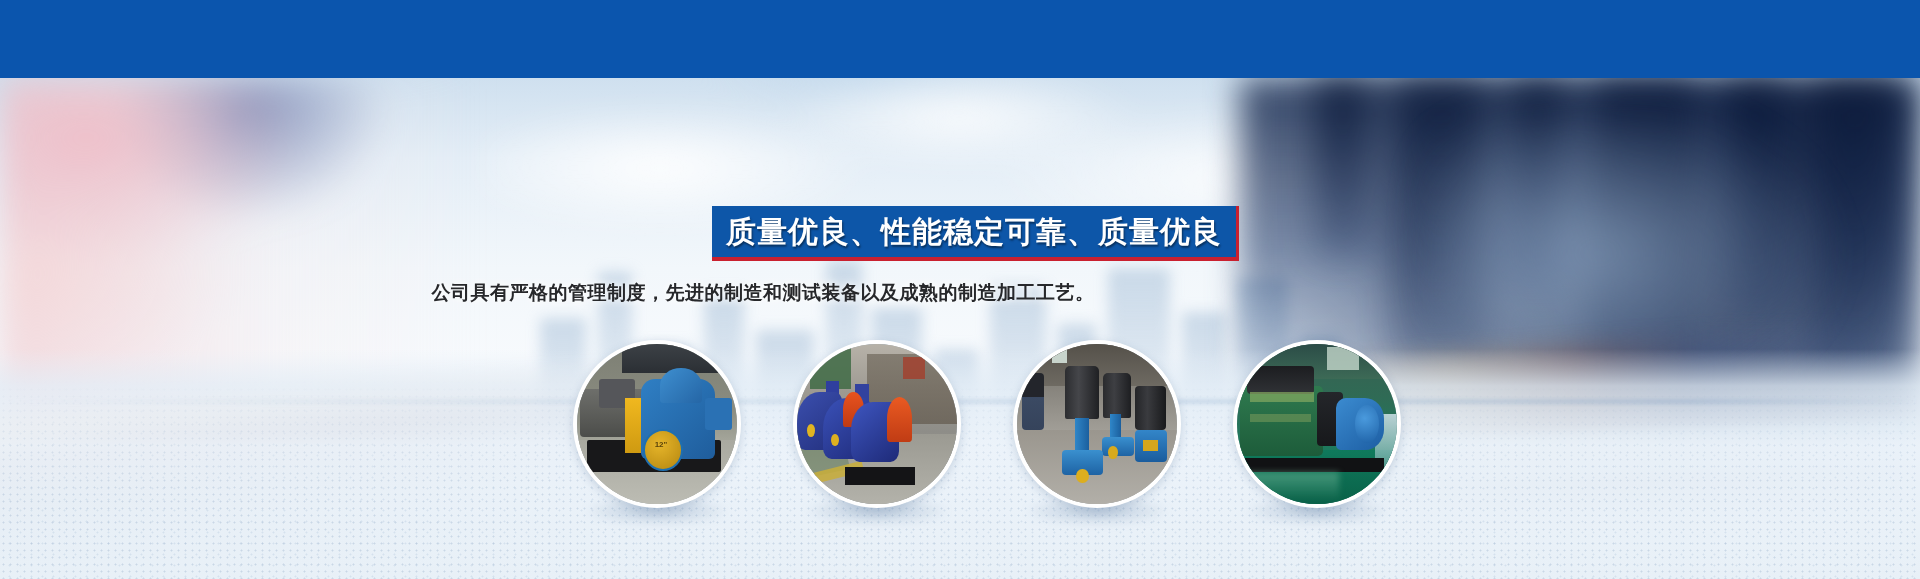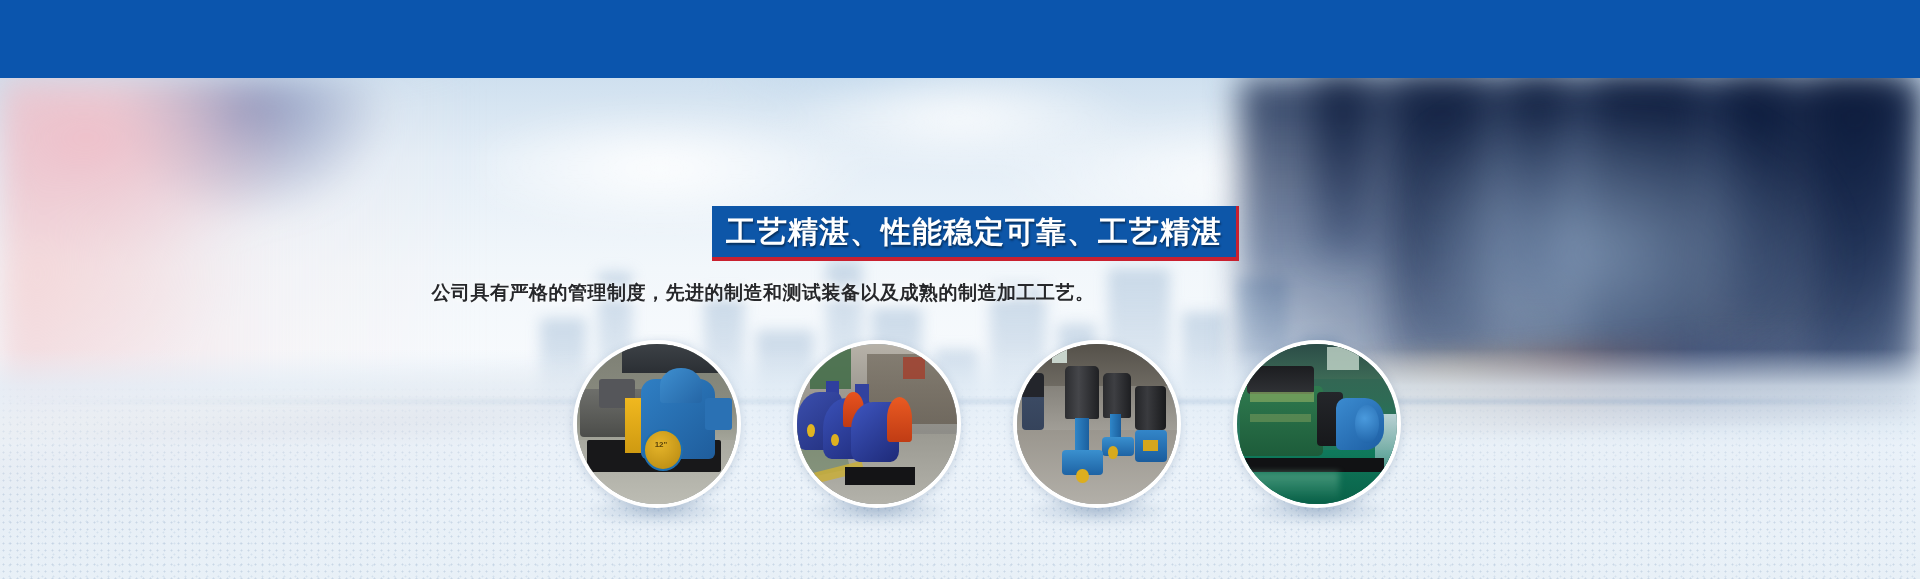--- a/index.html
+++ b/index.html
@@ -371,21 +371,21 @@
       <i style="top:60px; height:44px; background:linear-gradient(to right, rgba(62,52,60,.9), rgba(78,72,84,.5) 64%, rgba(255,255,255,0));"></i>
       <i style="top:104px; height:60px; background:linear-gradient(to right, rgba(78,80,92,.85), rgba(120,124,140,.4) 60%, rgba(255,255,255,0));"></i>
     </div>
 
     <div class="bg-ground"></div>
     <div class="bg-ground-line"></div>
     <div class="bg-ground-speckle"></div>
   </div>
 
   <div class="headline-box">
-    <span class="headline-text">工艺精湛、性能稳定可靠、工艺精湛</span>
+    <span class="headline-text">质量优良、性能稳定可靠、质量优良</span>
   </div>
 
   <div class="subtitle">公司具有严格的管理制度，先进的制造和测试装备以及成熟的制造加工工艺。</div>
 
   <div class="circles">
 
     <div class="circle-wrap" style="left:573px; top:340px;">
       <div class="circle-shadow"></div>
       <div class="circle">
         <div class="photo ph1">

